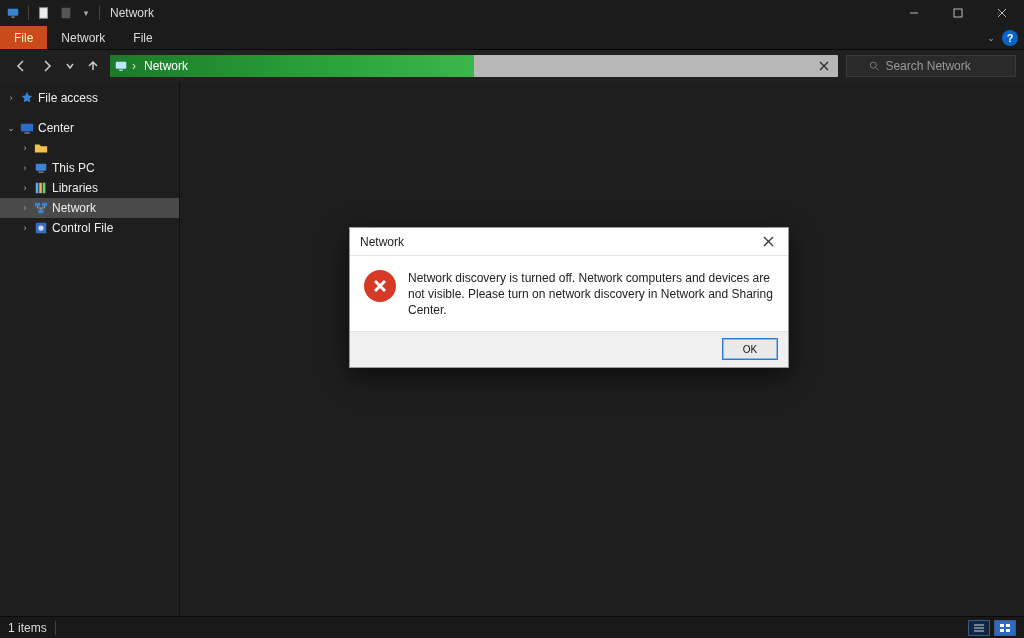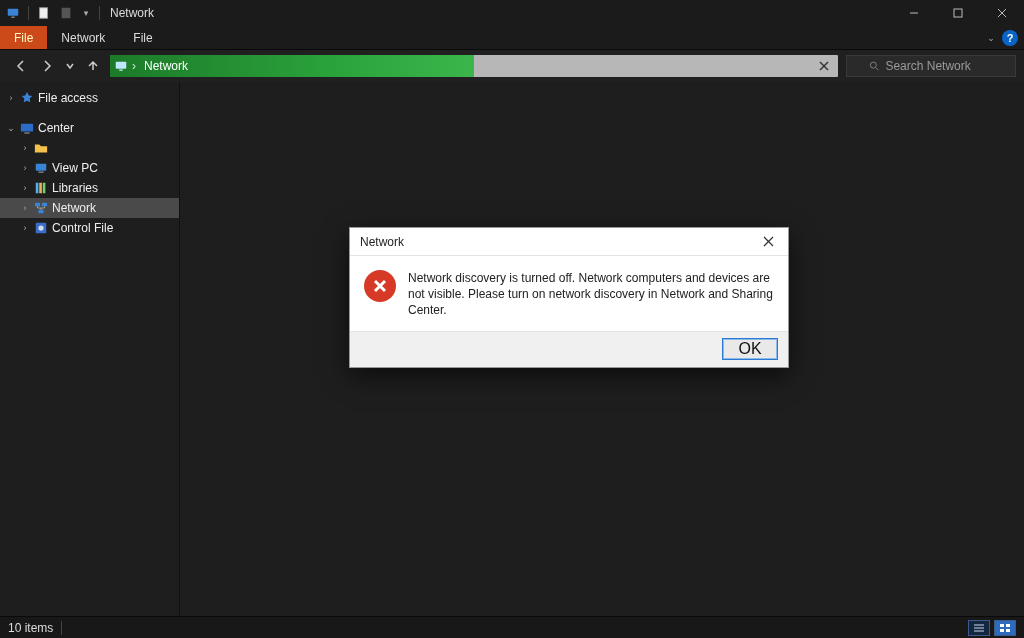--- a/index.html
+++ b/index.html
@@ -55,21 +55,21 @@
 
   
   .dialog { position:absolute; left:349px; top:227px; width:440px; background:#fff; color:#000; box-shadow: 0 8px 24px rgba(0,0,0,.6); border:1px solid #999; }
   .dialog .dlg-title { height:28px; display:flex; align-items:center; padding:0 10px; border-bottom:1px solid #e3e3e3; font-size:12px; color:#222; }
   .dialog .dlg-title .close { margin-left:auto; width:20px; height:20px; display:flex; align-items:center; justify-content:center; color:#333; }
   .dialog .dlg-body { display:flex; padding:14px 15px 12px 14px; gap:12px; }
   .err-icon { width:32px; height:32px; flex:0 0 32px; border-radius:50%; background:#d63a26; display:flex; align-items:center; justify-content:center; }
   .err-icon svg { stroke:#fff; stroke-width:3; }
   .dlg-text { font-size:12px; color:#222; line-height:1.35; }
   .dlg-footer { background:#f0f0f0; border-top:1px solid #e3e3e3; height:36px; display:flex; align-items:center; justify-content:flex-end; padding-right:10px; }
-  .dlg-ok { min-width:56px; height:22px; background:#e9e9e9; border:1px solid #2a7ad4; color:#111; font-size:16px; box-shadow: inset 0 0 0 1px #8db8e8; }
+  .dlg-ok { min-width:56px; height:22px; background:#e9e9e9; border:1px solid #2a7ad4; color:#111; font-size:10px; box-shadow: inset 0 0 0 1px #8db8e8; }
 
   
   .ico { width:14px; height:14px; }
 </style>
 </head>
 <body>
 
 <div class="titlebar">
   <div class="qat">
     <span class="tree-icon">
@@ -208,21 +208,21 @@
     </div>
 
     <div class="tree-item level2">
       <span class="tree-caret">›</span>
       <span class="tree-icon">
           <svg class="ico" viewBox="0 0 16 16">
             <rect x="2" y="3" width="12" height="8" rx="1" fill="#3a84d6"></rect>
             <rect x="5" y="12" width="6" height="1.5" fill="#888"></rect>
           </svg>
         </span>
-      <span>View PC</span>
+      <span>This PC</span>
     </div>
 
     <div class="tree-item level2">
       <span class="tree-caret">›</span>
       <span class="tree-icon">
           <svg class="ico" viewBox="0 0 16 16">
             <rect x="2" y="2" width="3" height="12" fill="#50b0f0"></rect>
             <rect x="6" y="2" width="3" height="12" fill="#f0b050"></rect>
             <rect x="10" y="2" width="3" height="12" fill="#70d070"></rect>
           </svg>
@@ -253,21 +253,21 @@
         </span>
       <span>Control File</span>
     </div>
 
 
   </div>
   <div class="content"></div>
 </div>
 
 <div class="statusbar">
-  <span>10 items</span>
+  <span>1 items</span>
   <span class="sep"></span>
   <div class="right">
     <div class="viewbtn">
       <svg width="12" height="10" viewBox="0 0 12 10">
           <line x1="1" y1="2" x2="11" y2="2" stroke="#cde"></line>
           <line x1="1" y1="5" x2="11" y2="5" stroke="#cde"></line>
           <line x1="1" y1="8" x2="11" y2="8" stroke="#cde"></line>
         </svg>
     </div>
     <div class="viewbtn active">

